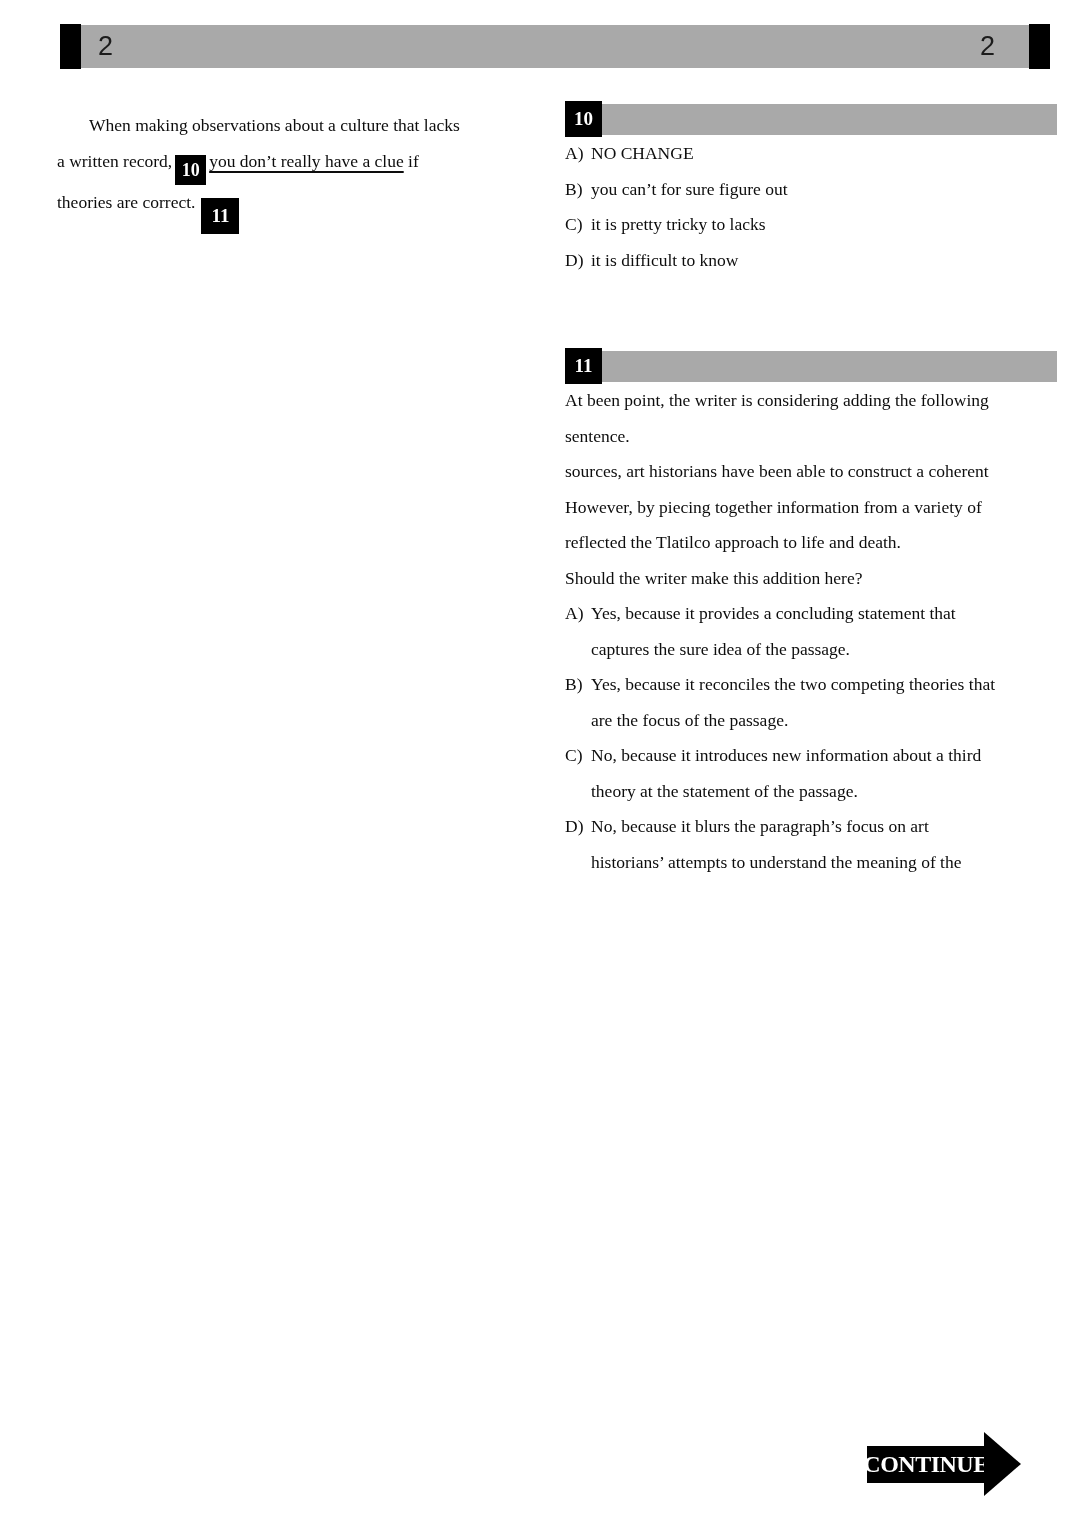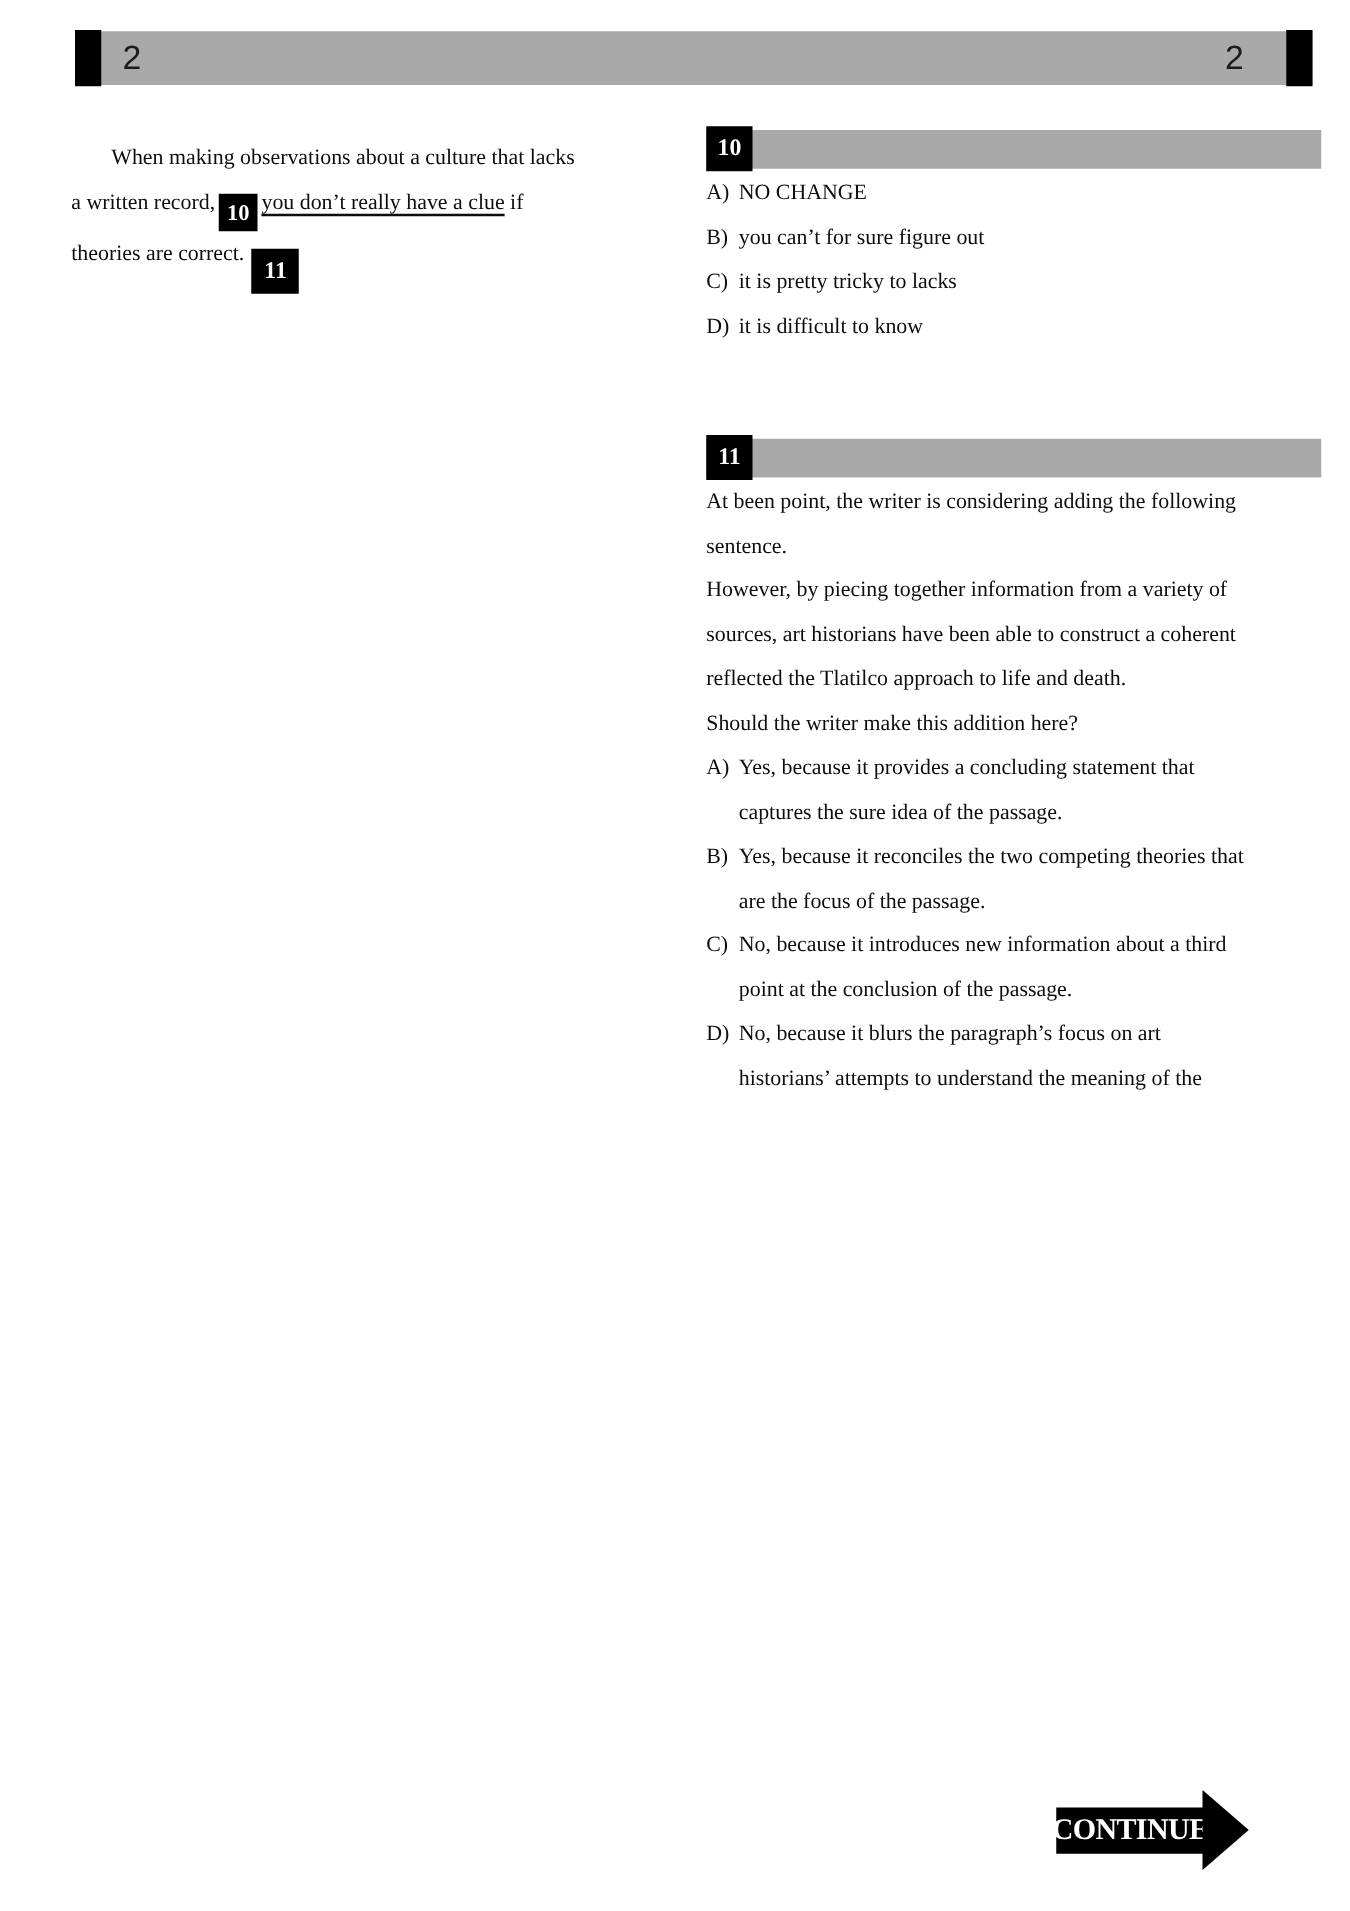--- a/index.html
+++ b/index.html
@@ -119,21 +119,21 @@
   }
   .choice-label {
     position: absolute;
     left: 0; top: 0;
   }
   .choice-line { white-space: nowrap; }
 
   
   .continue {
     position: absolute;
-    left: 845px; top: 1446px;
+    left: 867px; top: 1446px;
     width: 155px; height: 37px;
     cursor: pointer;
   }
   .continue-rect {
     position: absolute;
     left: 0; top: 0;
     width: 118px; height: 37px;
     background: #000;
     color: #fff;
     display: flex; align-items: center; justify-content: center;
@@ -191,39 +191,39 @@
 </div>
 
 <div class="qheader" id="q11-header">
   <div class="qbar"></div>
   <div class="qnum">11</div>
 </div>
 
 <div class="qbody" id="q11-body">
   <div class="stem-line">At been point, the writer is considering adding the following</div>
   <div class="stem-line">sentence.</div>
+  <div class="stem-line">sources, art historians have been able to construct a coherent</div>
   <div class="stem-line">However, by piecing together information from a variety of</div>
-  <div class="stem-line">sources, art historians have been able to construct a coherent</div>
   <div class="stem-line">reflected the Tlatilco approach to life and death.</div>
   <div class="stem-line">Should the writer make this addition here?</div>
 
   <div class="choice">
     <span class="choice-label">A)</span>
     <div class="choice-line">Yes, because it provides a concluding statement that</div>
     <div class="choice-line">captures the sure idea of the passage.</div>
   </div>
   <div class="choice">
     <span class="choice-label">B)</span>
     <div class="choice-line">Yes, because it reconciles the two competing theories that</div>
     <div class="choice-line">are the focus of the passage.</div>
   </div>
   <div class="choice">
     <span class="choice-label">C)</span>
     <div class="choice-line">No, because it introduces new information about a third</div>
-    <div class="choice-line">point at the conclusion of the passage.</div>
+    <div class="choice-line">theory at the statement of the passage.</div>
   </div>
   <div class="choice">
     <span class="choice-label">D)</span>
     <div class="choice-line">No, because it blurs the paragraph’s focus on art</div>
     <div class="choice-line">historians’ attempts to understand the meaning of the</div>
   </div>
 </div>
 
 <div class="continue">
   <div class="continue-rect">CONTINUE</div>

